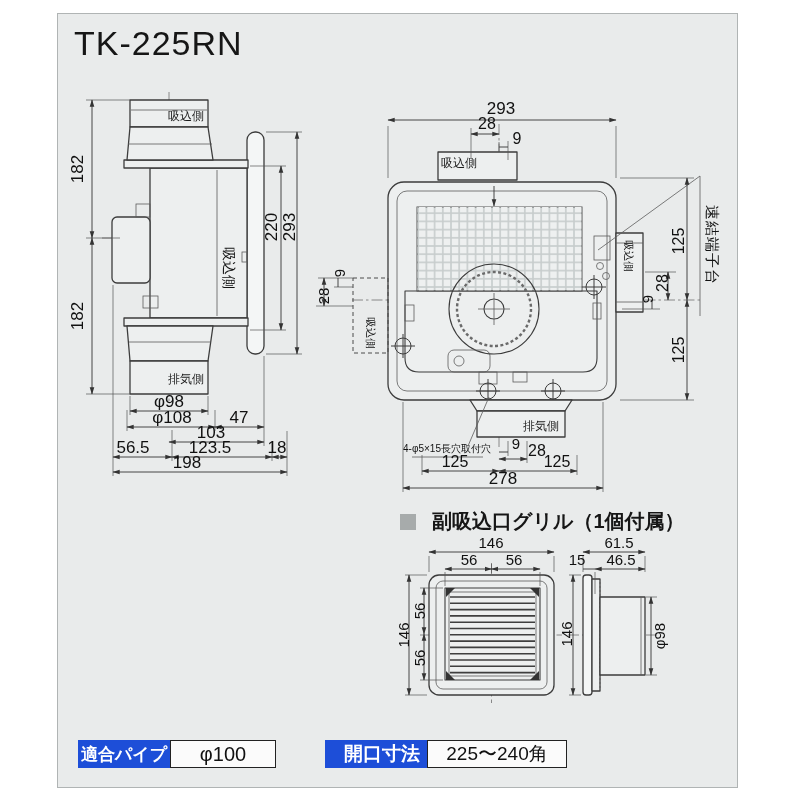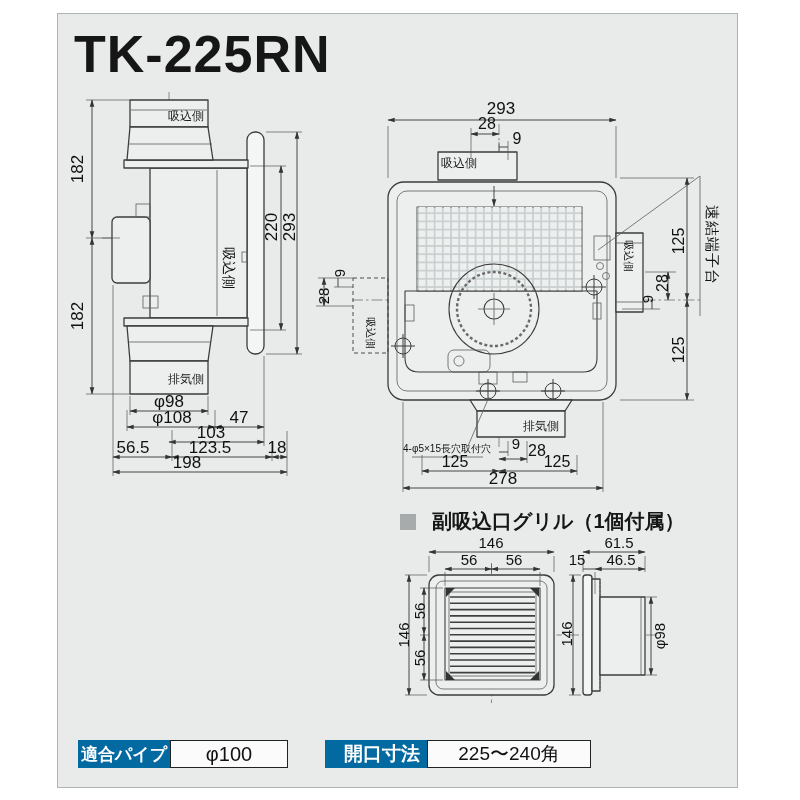--- a/index.html
+++ b/index.html
@@ -1,20 +1,20 @@
 <!DOCTYPE html>
 <html><head>
 <meta charset="utf-8">
 <style>
   html,body{margin:0;padding:0;background:#fff;width:800px;height:800px;
     font-family:"Liberation Sans",sans-serif;}
   #stage{position:relative;width:800px;height:800px;background:#ffffff;overflow:hidden;}
   #panel{position:absolute;left:57px;top:13px;width:681px;height:775px;
     background:#e9ebeb;border:1px solid #b0b4b4;box-sizing:border-box;}
-  #title{position:absolute;left:74px;top:24px;font-size:52px;font-weight:bold;
+  #title{position:absolute;left:74px;top:24px;font-size:34px;font-weight:normal;
     color:#161616;letter-spacing:1px;}
   svg{position:absolute;left:0;top:0;}
   
   .ol{fill:#edefef;stroke:#3c3c3c;stroke-width:1.3;stroke-linejoin:round;}
   .wh{fill:#f4f6f6;}
   .ln{fill:none;stroke:#3c3c3c;stroke-width:1.1;stroke-linejoin:round;}
   .thin{fill:none;stroke:#5c5c5c;stroke-width:0.8;}
   .dash{fill:none;stroke:#4a4a4a;stroke-width:1;stroke-dasharray:4 3;}
   .dim{fill:none;stroke:#333;stroke-width:0.9;}
   .ext{fill:none;stroke:#555;stroke-width:0.7;}
@@ -22,29 +22,29 @@
   text{fill:#111;font-family:"Liberation Sans",sans-serif;}
   .dt{font-size:16px;text-anchor:middle;}
   .dtl{font-size:17px;text-anchor:middle;}
   .dts{font-size:15px;text-anchor:middle;}
   .jl{font-size:12px;text-anchor:middle;fill:#1a1a1a;}
   .jls{font-size:10.5px;text-anchor:middle;}
   .jlm{font-size:14px;text-anchor:middle;}
   .note{font-size:10px;text-anchor:middle;}
   .term{font-size:15px;text-anchor:middle;letter-spacing:1px;}
   
-  .spec-label{position:absolute;top:740px;height:28px;background:#0369a1;color:#fff;
+  .spec-label{position:absolute;top:740px;height:28px;background:#1d4ed8;color:#fff;
     display:flex;align-items:center;justify-content:center;font-weight:bold;}
   .spec-value{position:absolute;top:740px;height:28px;background:#fbfbfb;color:#111;
     border:1.5px solid #222;box-sizing:border-box;display:flex;align-items:center;
     justify-content:center;}
   #spec1-label{left:78px;width:92px;font-size:17px;}
-  #spec1-value{left:170px;width:118px;font-size:20px;}
+  #spec1-value{left:170px;width:106px;font-size:20px;}
   #spec2-label{left:325px;width:114px;font-size:19px;}
-  #spec2-value{left:427px;width:164px;font-size:19px;}
+  #spec2-value{left:427px;width:140px;font-size:19px;}
   
   #grille-header{position:absolute;left:400px;top:508px;display:flex;align-items:center;gap:12px;}
   #grille-header .sq{width:16px;height:16px;background:#a7abab;margin-right:4px;}
   #grille-header .tx{font-size:20px;font-weight:bold;color:#161616;}
 </style>
 </head>
 <body>
 
 <div id="stage">
   <div id="panel"></div>

